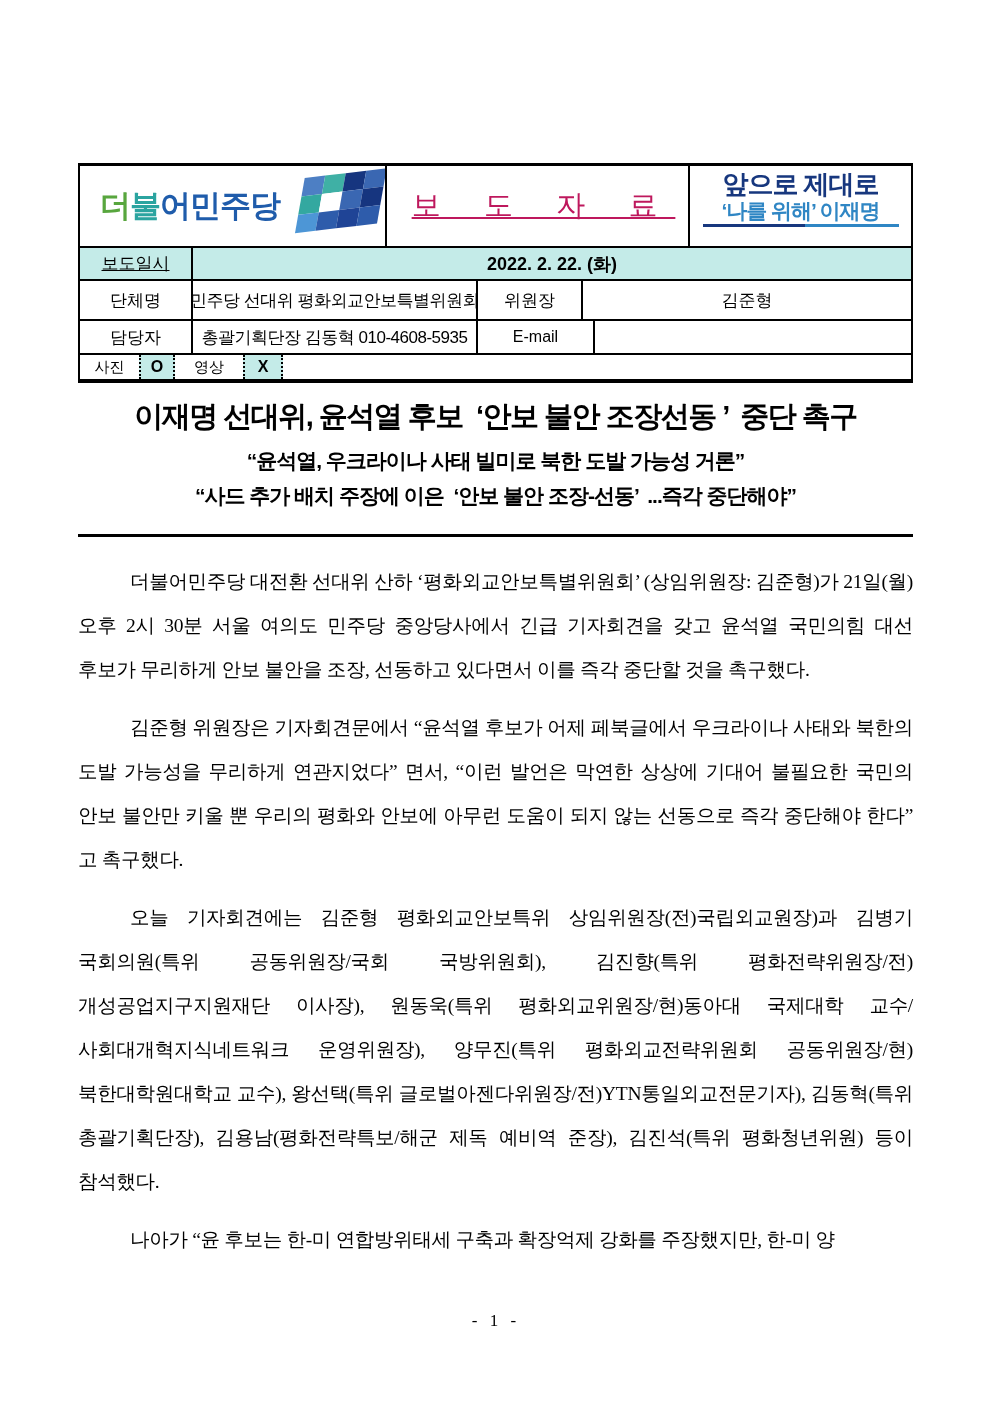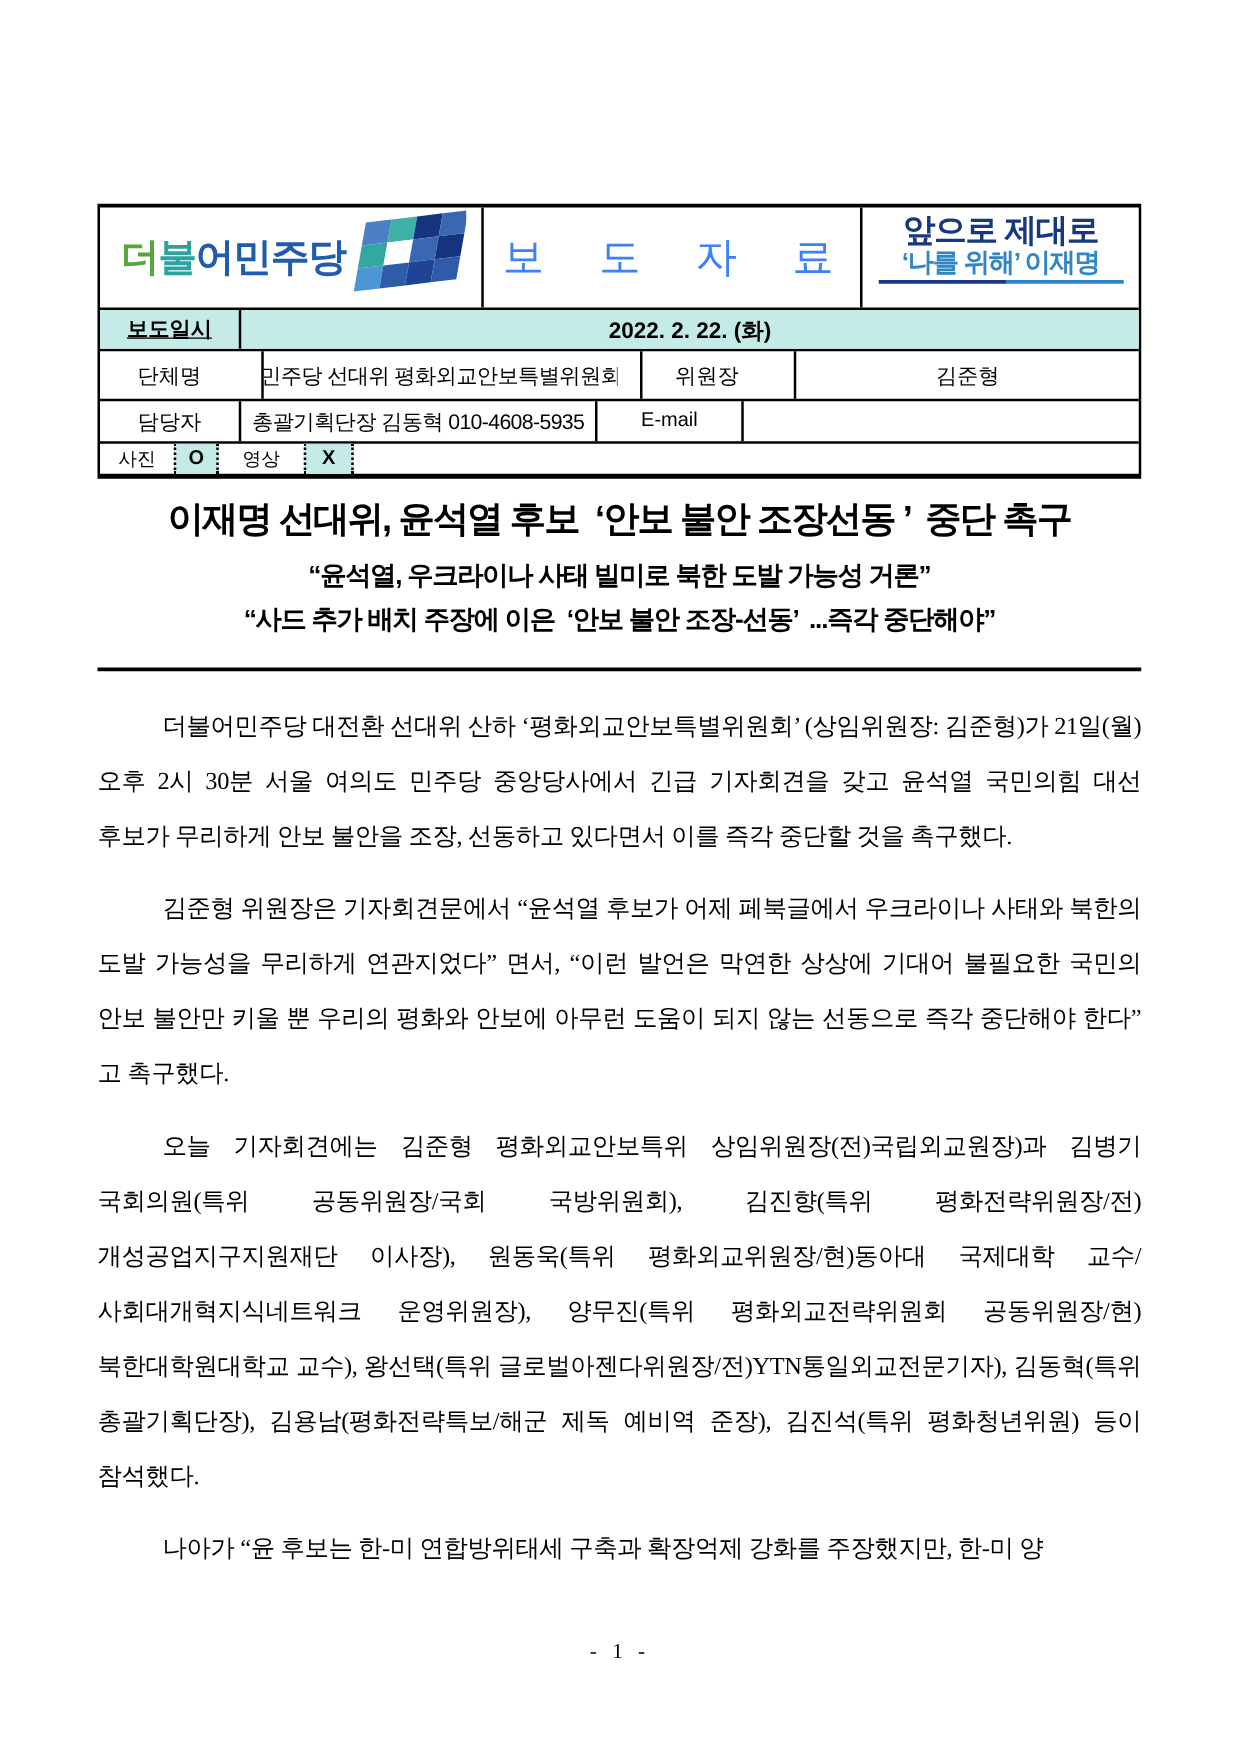--- a/index.html
+++ b/index.html
@@ -22,46 +22,47 @@
   }
   .row { display: flex; align-items: stretch; }
   .row + .row { border-top: 2px solid #000; }
   .cell { display: flex; align-items: center; justify-content: center; overflow: hidden; }
   .cell + .cell { border-left: 2px solid #000; }
   .cell.dotted { border-left: 2px dotted #000; }
   .cell.dotted-r { border-right: 2px dotted #000; }
   .cyan { background: #c4ebe8; }
 
   .logo-row { height: 80px; }
-  .logo-cell { width: 305px; justify-content: center; padding-left: 4px; gap: 4px; }
+  .logo-cell { width: 305px; justify-content: space-between; padding-left: 20px; gap: 4px; }
   .logo-text { font-size: 31px; font-weight: 800; letter-spacing: -1px; white-space: nowrap; }
   .logo-green { color: #58a63e; }
   .logo-teal  { color: #2ba4a0; }
   .logo-blue  { color: #1f5cab; }
   .flag-icon { width: 92px; height: 76px; margin-top: -4px; }
 
   .doctype-cell { flex: 1; }
   .doctype-text {
     font-family: "Liberation Serif", "DejaVu Serif", serif;
-    font-size: 33px; letter-spacing: 18px; color: #3b82f6; white-space: nowrap;
+    font-size: 29px; letter-spacing: 18px; color: #be185d; white-space: nowrap;
     padding-left: 12px;
+    text-decoration: underline;
   }
   .slogan-cell { width: 223px; flex-direction: column; justify-content: flex-start; padding: 4px 6px; }
   .slogan1 { color: #17377e; font-weight: 800; font-size: 26px; letter-spacing: -1px; line-height: 28px; white-space: nowrap; }
   .slogan2 { color: #2f86c4; font-weight: 600; font-size: 21px; letter-spacing: -1px; line-height: 25px; white-space: nowrap; }
   .slogan-underline { width: 196px; height: 3px; margin-top: 1px;
     background: linear-gradient(to right, #17377e 52%, #2f86c4 52%); }
 
   .r2 { height: 33px; }
-  .r3 { height: 40px; gap: 18px; }
+  .r3 { height: 40px; }
   .r4 { height: 34px; }
   .r5 { height: 26px; }
 
   .lab1 { width: 111px; font-size: 17px; }
-  .underlined { text-decoration: underline; font-weight: 700; }
+  .underlined { text-decoration: underline; font-weight: 400; }
   .date-cell { flex: 1; font-weight: 700; font-size: 18px; }
   .org-cell { width: 285px; font-size: 17px; letter-spacing: -0.5px; white-space: nowrap; }
   .chairlab-cell { width: 105px; font-size: 17px; }
   .chair-cell { flex: 1; font-size: 17px; }
   .contact-cell { width: 285px; font-size: 17px; letter-spacing: -0.5px; white-space: nowrap; }
   .email-cell { width: 117px; font-size: 16px; }
   .emailval-cell { flex: 1; }
 
   .photo-lab { width: 59px; font-size: 15px; }
   .oval { width: 36px; font-size: 16px; font-weight: 700; }

